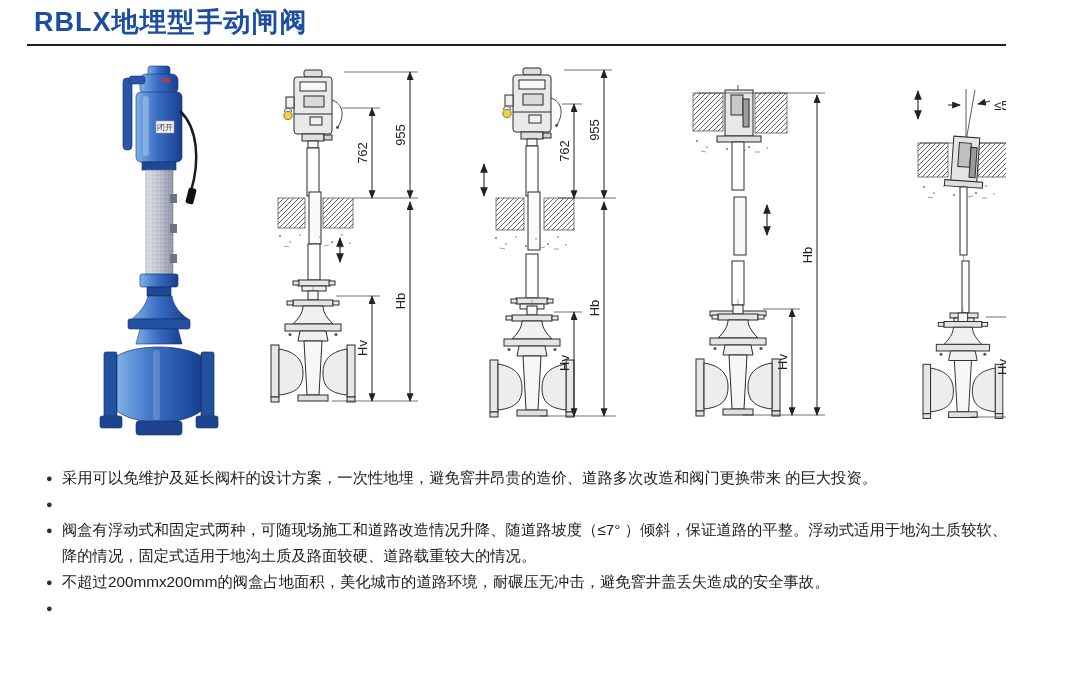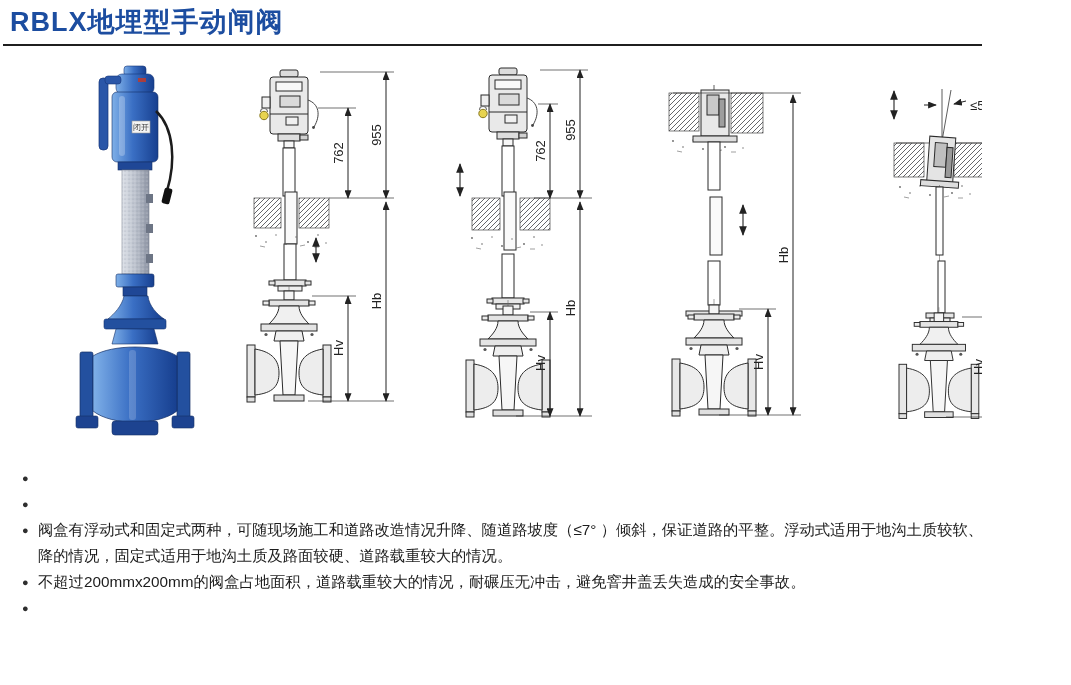--- a/index.html
+++ b/index.html
@@ -1,18 +1,18 @@
 <!DOCTYPE html>
 <html><head>
 <meta charset="utf-8">
 <style>
   html,body { margin:0; padding:0; background:#ffffff; }
   .page {
     position:relative; width:982px; height:685px; background:#fff;
-    font-family:"Liberation Sans","DejaVu Sans",sans-serif; overflow:hidden; color:#1a1a1a;
+    font-family:"Liberation Sans","DejaVu Sans",sans-serif; overflow:hidden; color:#1a1a1a;margin-left:24px;
   }
   .page-title {
     position:absolute; left:10px; top:4px; margin:0;
     font-size:27px; font-weight:bold; color:#1c4da0; letter-spacing:1px; white-space:nowrap;
   }
   .title-rule { position:absolute; left:3px; top:44px; width:1048px; height:2px; background:#1f1f1f; }
   svg.fig { position:absolute; overflow:visible; }
   .dimtxt { font-size:13px; fill:#222; }
   .text-block { position:absolute; left:22px; top:465px; width:1040px; }
   .intro { margin:0 0 12px 16px; font-size:16.5px; color:#171717; }
@@ -297,31 +297,32 @@
       <line x1="108" y1="232" x2="108" y2="332" stroke="#222" stroke-width="1" marker-start="url(#ma)" marker-end="url(#ma)"></line>
       <text class="dimtxt" x="103" y="282" text-anchor="middle" transform="rotate(-90 103 282)">Hv</text>
     </g>
     <line x1="66" y1="332" x2="144" y2="332" stroke="#333" stroke-width="0.7"></line>
   </svg>
 
   <div class="text-block">
     <ul class="features">
       <li>
         <span class="dot">●</span>
+        <span>采用可以免维护及延长阀杆的设计方案，一次性地埋，避免窨井昂贵的造价、道路多次改造和阀门更换带来 的巨大投资。</span>
       </li>
       <li>
         <span class="dot">●</span>
       </li>
       <li>
         <span class="dot">●</span>
         <span>阀盒有浮动式和固定式两种，可随现场施工和道路改造情况升降、随道路坡度（≤7° ）倾斜，保证道路的平整。浮动式适用于地沟土质较软、道路容易沉降的情况，固定式适用于地沟土质及路面较硬、道路载重较大的情况。</span>
       </li>
       <li>
         <span class="dot">●</span>
-        <span>不超过200mmx200mm的阀盒占地面积，道路载重较大的情况，耐碾压无冲击，避免窨井盖丢失造成的安全事故。</span>
+        <span>不超过200mmx200mm的阀盒占地面积，美化城市的道路环境，耐碾压无冲击，避免窨井盖丢失造成的安全事故。</span>
       </li>
       <li>
         <span class="dot">●</span>
       </li>
     </ul>
   </div>
 
 </div>
 
 </body></html>

